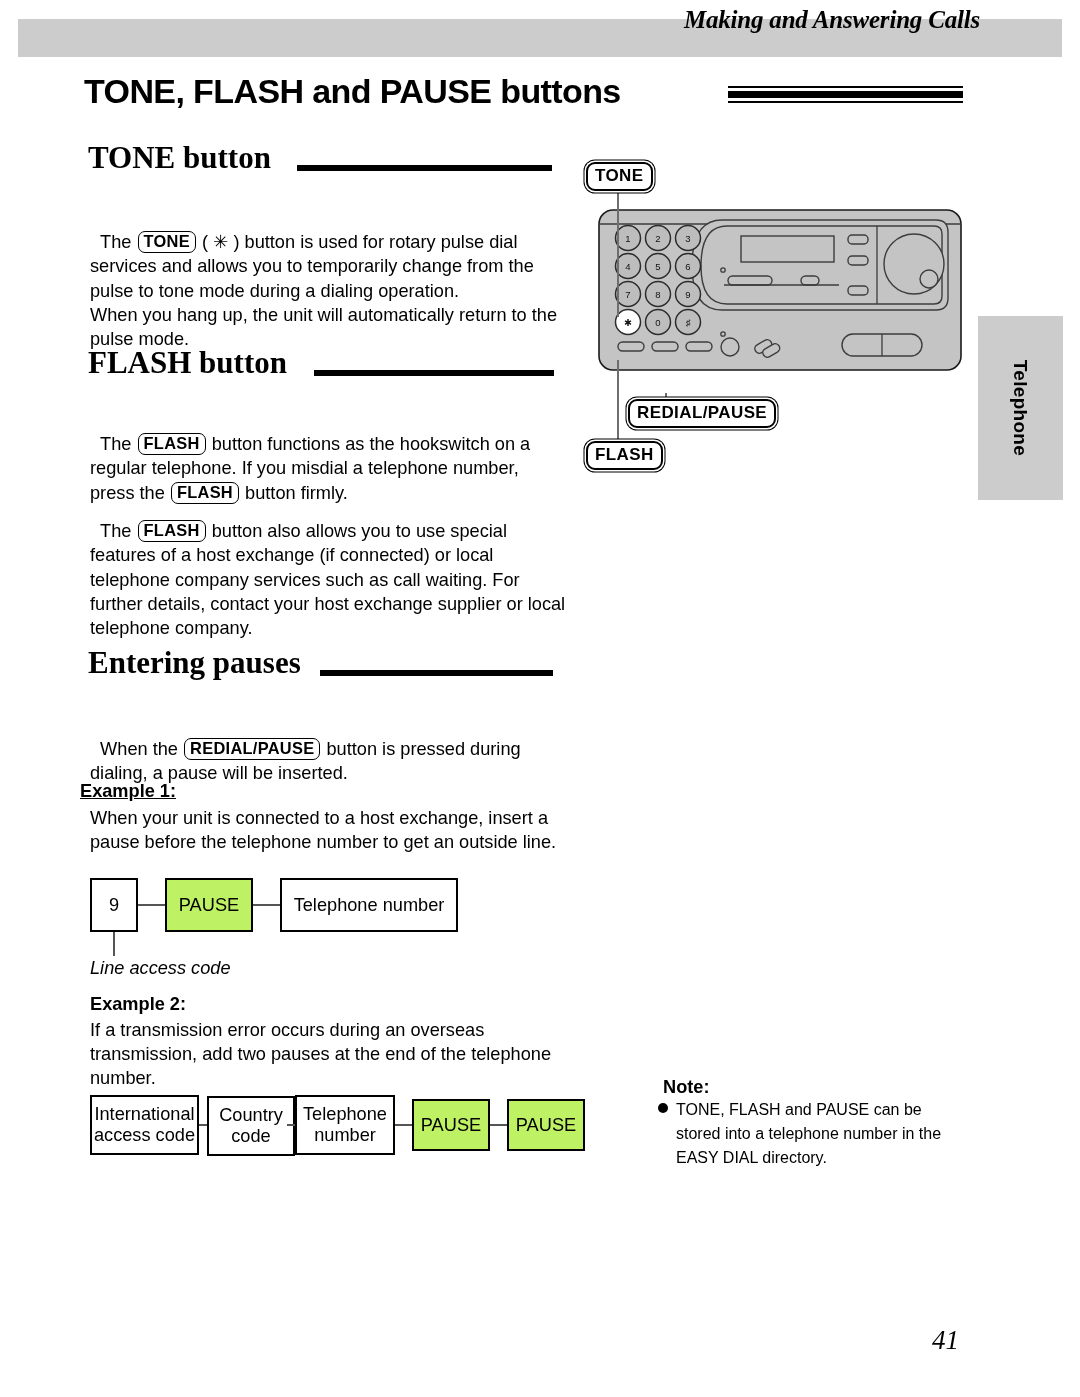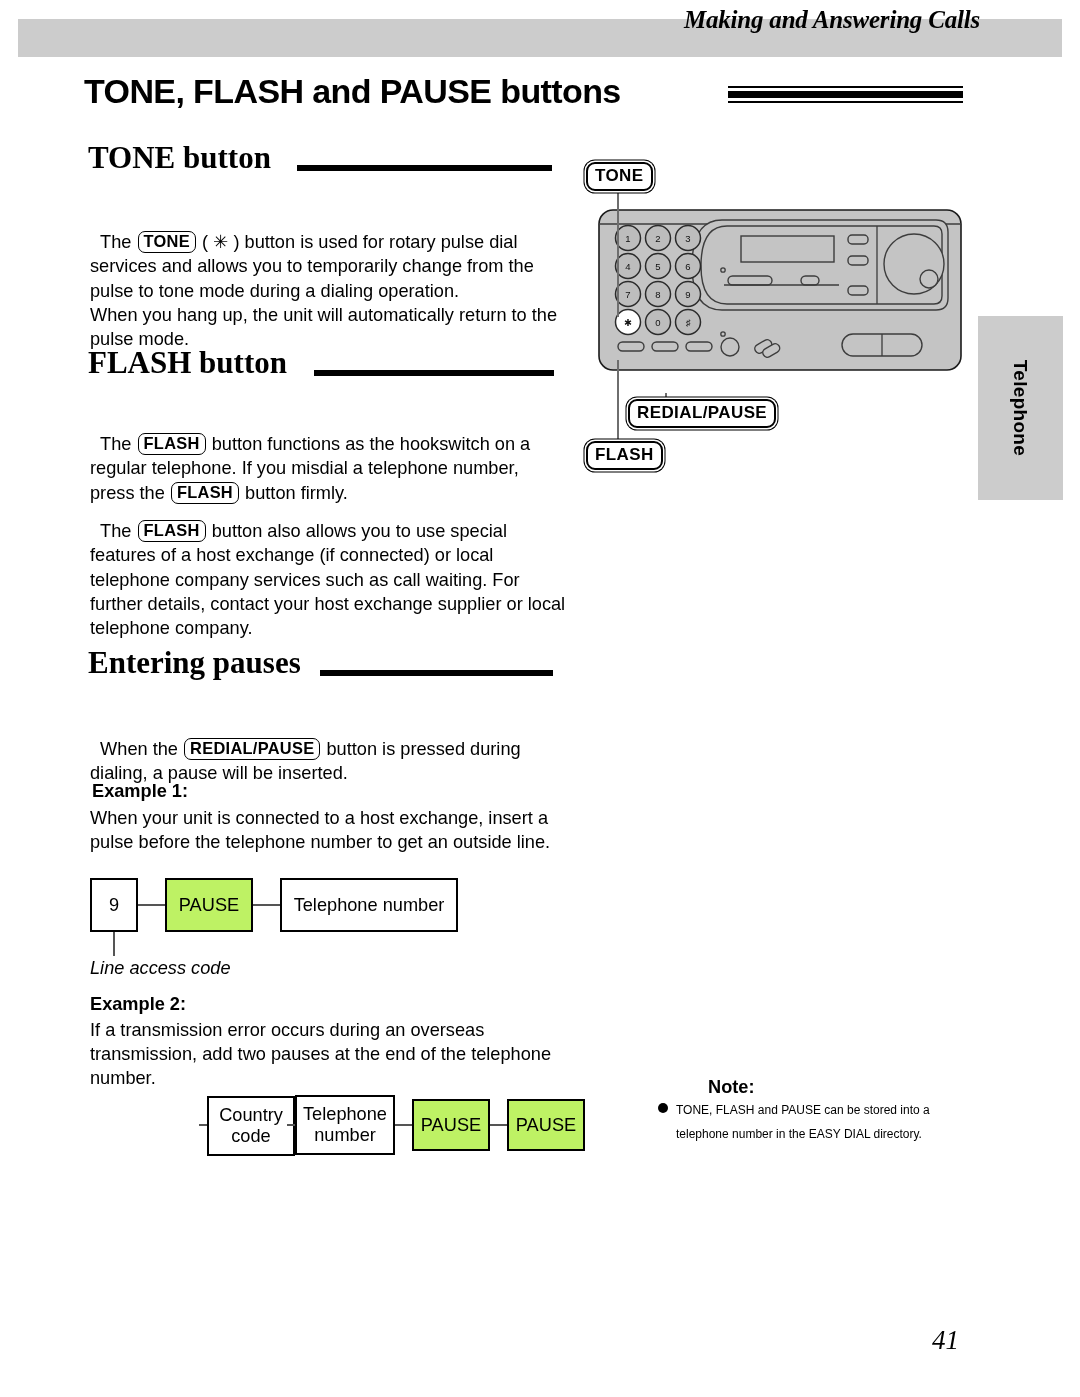--- a/index.html
+++ b/index.html
@@ -107,21 +107,21 @@
   #p-pause  { left: 90px; top: 713px; width: 480px; }
   #p-ex1    { left: 90px; top: 806px; width: 470px; }
   #p-ex2    { left: 90px; top: 1018px; width: 480px; }
 
   .ex-label {
     position: absolute;
     font-family: "Liberation Sans", sans-serif;
     font-weight: bold;
     font-size: 18.2px;
   }
-  #lbl-ex1 { left: 92px; top: 781px; }
+  #lbl-ex1 { left: 80px; top: 781px; text-decoration: underline; }
   #lbl-ex2 { left: 90px; top: 994px; }
 
   
   .keycap {
     display: inline-block;
     border: 1.6px solid #000;
     border-radius: 7px;
     padding: 0px 5px 1px 5px;
     font-weight: bold;
     font-size: 16.4px;
@@ -188,37 +188,36 @@
   #ex2-c4 { left: 400px; top: 29px; width: 17px; }
 
   
   #note-label {
     position: absolute;
     left: 663px;
     top: 1077px;
     font-family: "Liberation Sans", sans-serif;
     font-weight: bold;
     font-size: 18.2px;
-    margin-left: 45px;
   }
   #note-bullet {
     position: absolute;
     left: 658px;
     top: 1103px;
     width: 10px; height: 10px;
     border-radius: 50%;
     background: #000;
   }
   #note-body {
     position: absolute;
     left: 676px;
     top: 1098px;
     width: 290px;
     font-family: "Liberation Sans", sans-serif;
-    font-size: 12px;
+    font-size: 16px;
     line-height: 24.2px;
     white-space: pre-wrap;
   }
 
   
   #side-tab {
     position: absolute;
     left: 978px;
     top: 316px;
     width: 85px;
@@ -312,36 +311,38 @@
   <span>The </span><span class="keycap">FLASH</span><span> button also allows you to use special features of a host exchange (if connected) or local telephone company services such as call waiting. For further details, contact your host exchange supplier or local telephone company.</span>
 </div>
 
 <div class="sec-head" id="head-pauses">Entering pauses</div>
 <div class="sec-rule" id="rule-pauses"></div>
 <div class="para" id="p-pause">
   <span>When the </span><span class="keycap">REDIAL/PAUSE</span><span> button is pressed during dialing, a pause will be inserted.</span>
 </div>
 
 <div class="ex-label" id="lbl-ex1">Example 1:</div>
-<div class="para" id="p-ex1">When your unit is connected to a host exchange, insert a pulse before the telephone number to get an outside line.</div>
+<div class="para" id="p-ex1">When your unit is connected to a host exchange, insert a pause before the telephone number to get an outside line.</div>
 
 <div class="flow" id="ex1-flow">
   <div class="fbox" id="ex1-b1">9</div>
   <div class="fconn" id="ex1-c1"></div>
   <div class="fbox shaded" id="ex1-b2">PAUSE</div>
   <div class="fconn" id="ex1-c2"></div>
   <div class="fbox" id="ex1-b3">Telephone number</div>
   <div class="fdrop" id="ex1-drop"></div>
   <div class="fcaption" id="ex1-cap">Line access code</div>
 </div>
 
 <div class="ex-label" id="lbl-ex2">Example 2:</div>
 <div class="para" id="p-ex2">If a transmission error occurs during an overseas transmission, add two pauses at the end of the telephone number.</div>
 
 <div class="flow" id="ex2-flow">
+  <div class="fbox" id="ex2-b1">International
+access code</div>
   <div class="fconn" id="ex2-c1"></div>
   <div class="fbox" id="ex2-b2">Country
 code</div>
   <div class="fconn" id="ex2-c2"></div>
   <div class="fbox" id="ex2-b3">Telephone
 number</div>
   <div class="fconn" id="ex2-c3"></div>
   <div class="fbox shaded" id="ex2-b4">PAUSE</div>
   <div class="fconn" id="ex2-c4"></div>
   <div class="fbox shaded" id="ex2-b5">PAUSE</div>

